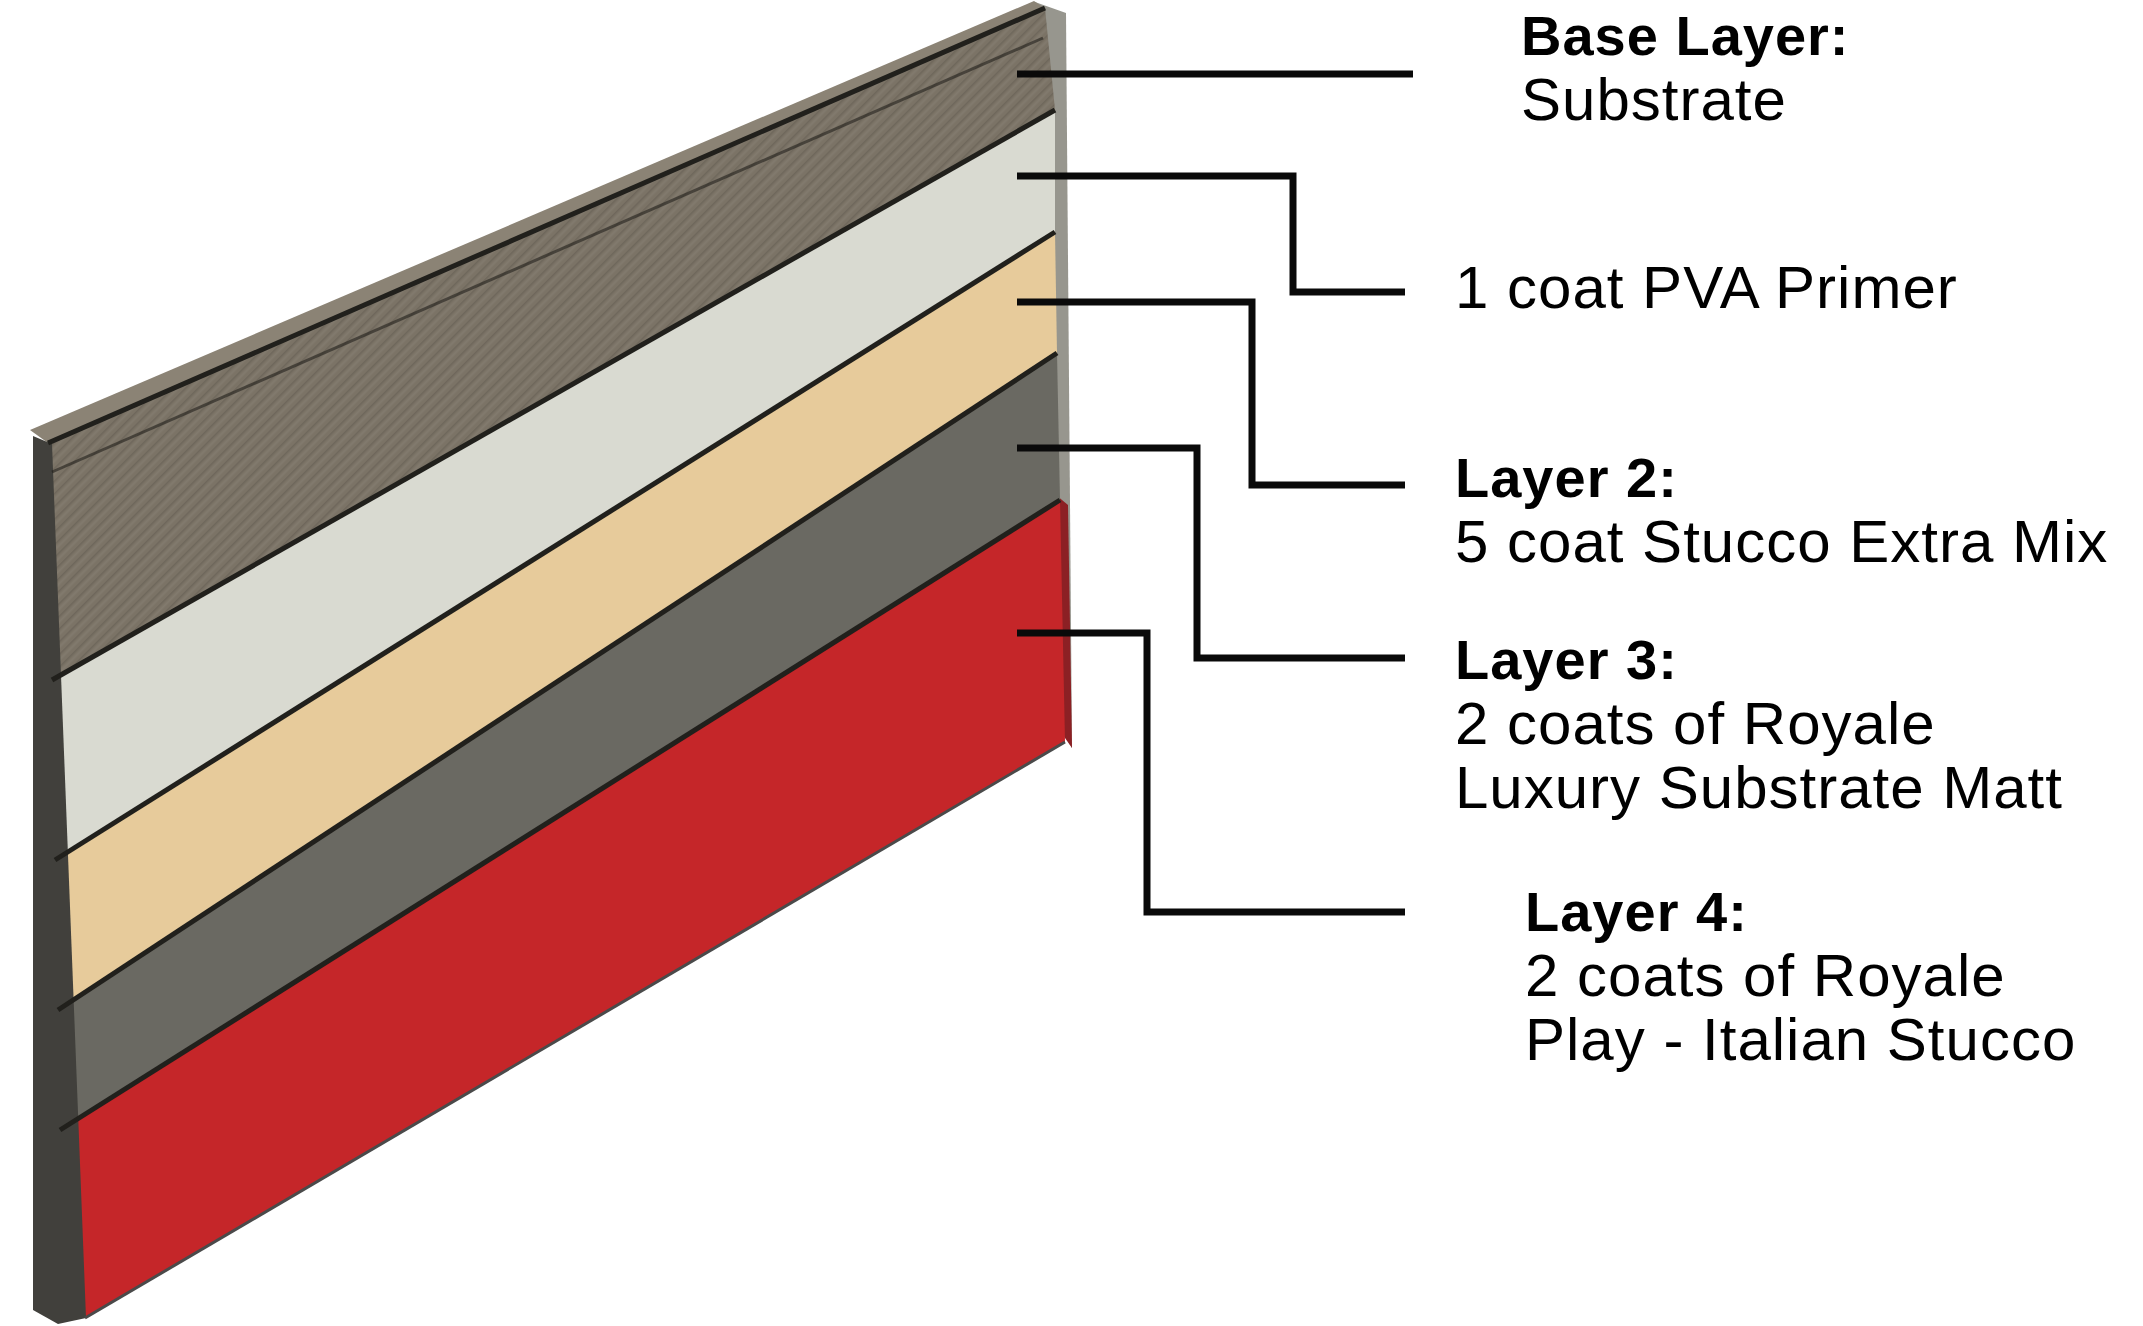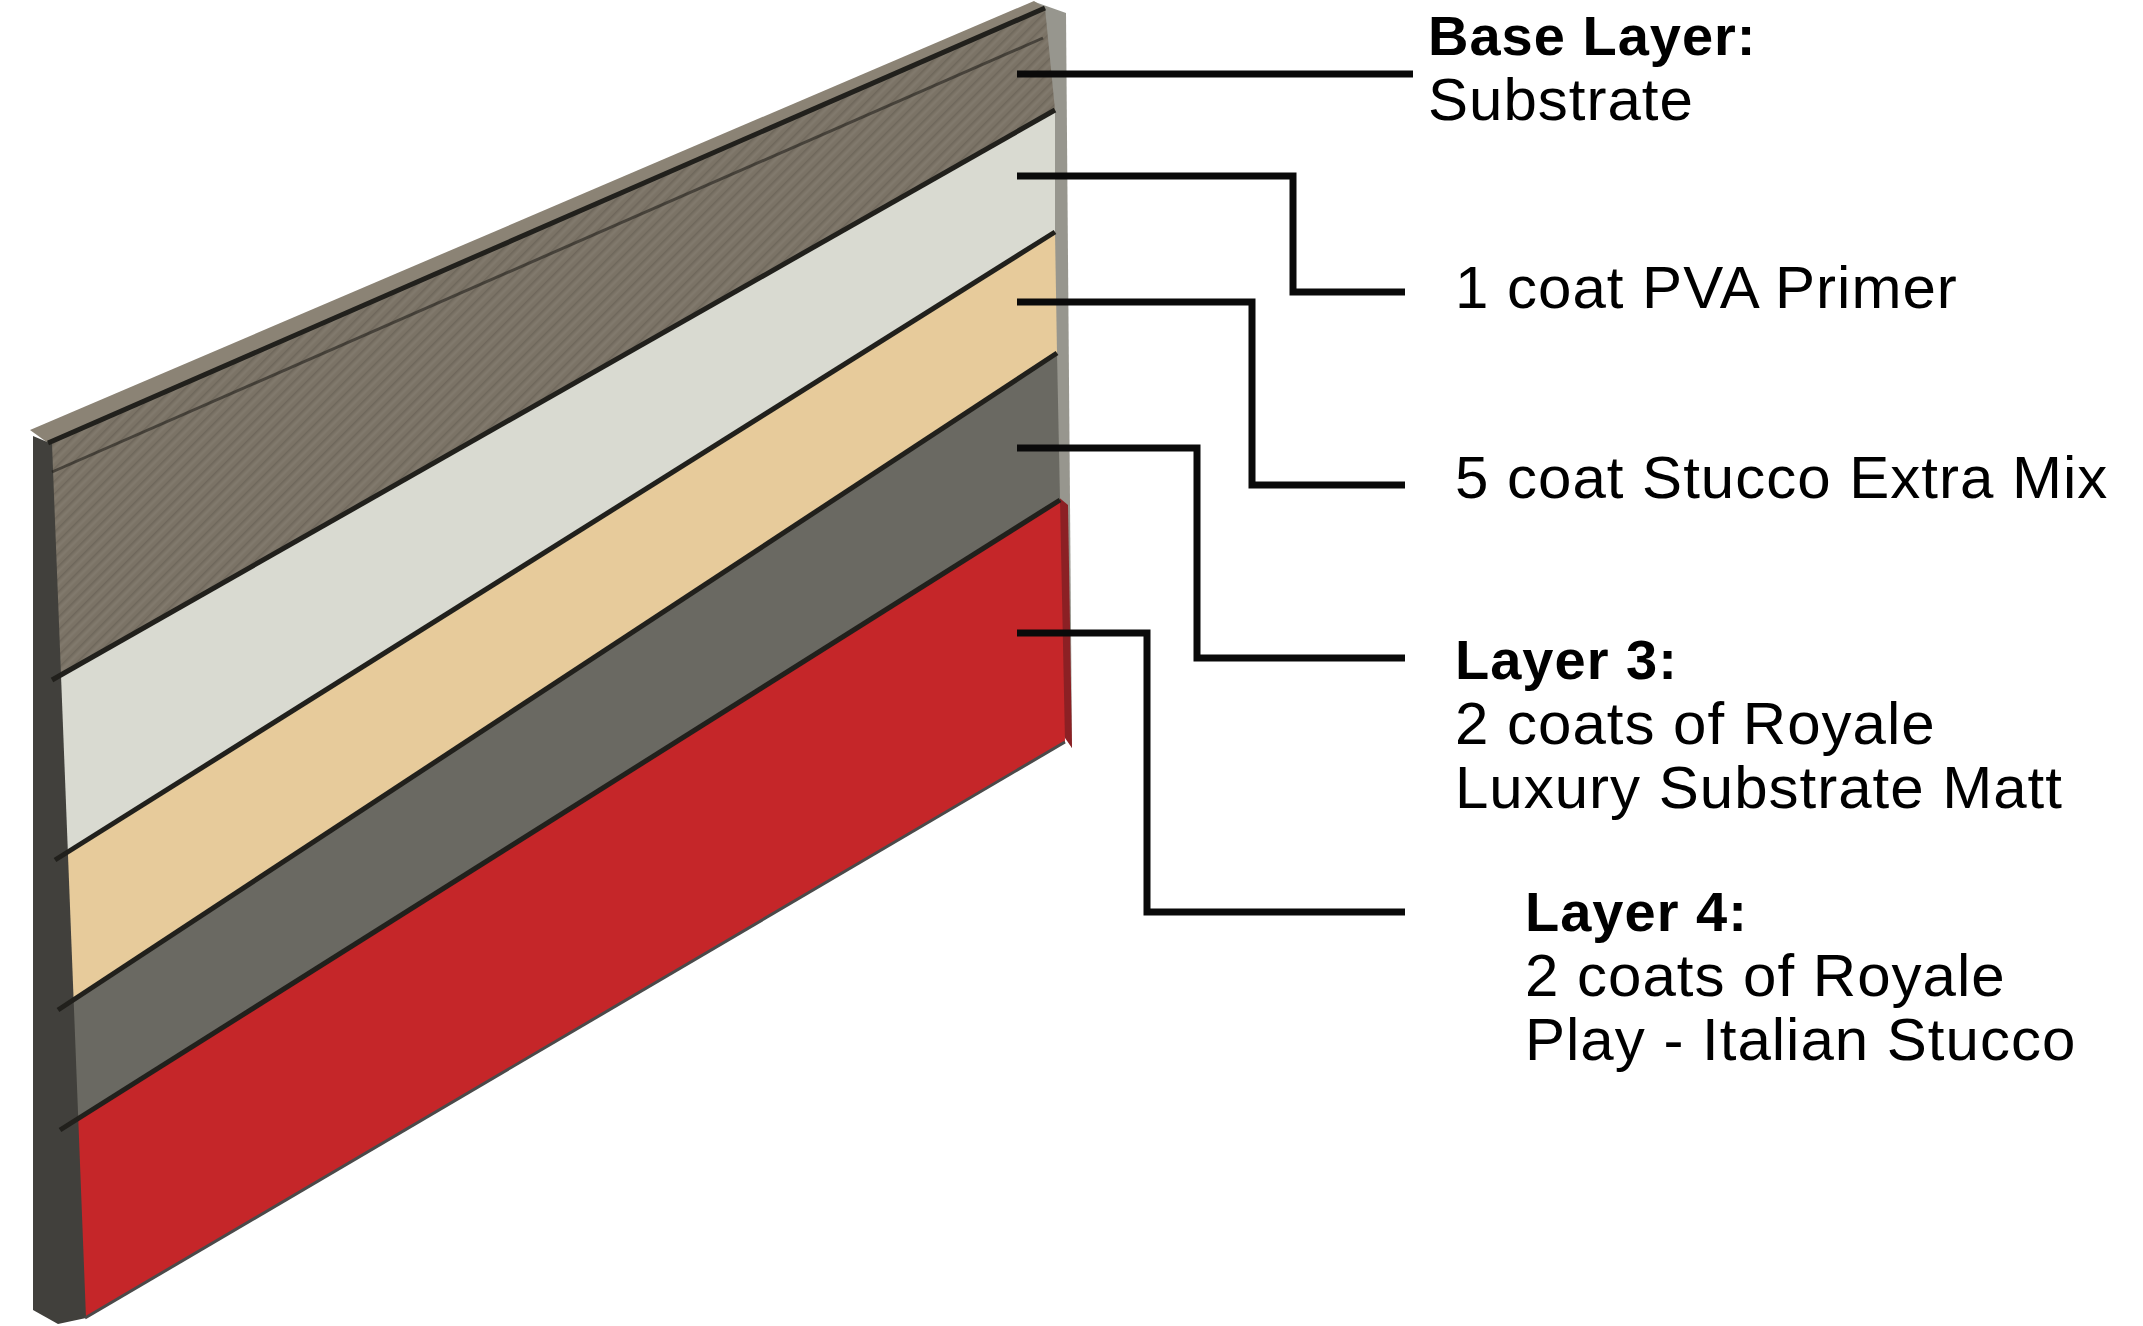--- a/index.html
+++ b/index.html
@@ -28,21 +28,21 @@
     line-height:64px;
     letter-spacing:1px;
   }
   .label-line{
     font-weight:normal;
     font-size:60px;
     line-height:64px;
     letter-spacing:1px;
   }
   
-  #label-base   {left:1428px;top:4px;}
+  #label-base   {left:1521px;top:4px;}
   #label-layer1 {left:1455px;top:256px;}
   #label-layer2 {left:1455px;top:446px;}
   #label-layer3 {left:1455px;top:628px;}
   #label-layer4 {left:1525px;top:880px;}
 </style>
 </head>
 <body>
 
 <div id="stage">
 
@@ -82,20 +82,21 @@
   <div id="label-base" class="label">
     <div class="label-title">Base Layer:</div>
     <div class="label-line">Substrate</div>
   </div>
 
   <div id="label-layer1" class="label">
     <div class="label-line">1 coat PVA Primer</div>
   </div>
 
   <div id="label-layer2" class="label">
+    <div class="label-title">Layer 2:</div>
     <div class="label-line">5 coat Stucco Extra Mix</div>
   </div>
 
   <div id="label-layer3" class="label">
     <div class="label-title">Layer 3:</div>
     <div class="label-line">2 coats of Royale</div>
     <div class="label-line">Luxury Substrate Matt</div>
   </div>
 
   <div id="label-layer4" class="label">

